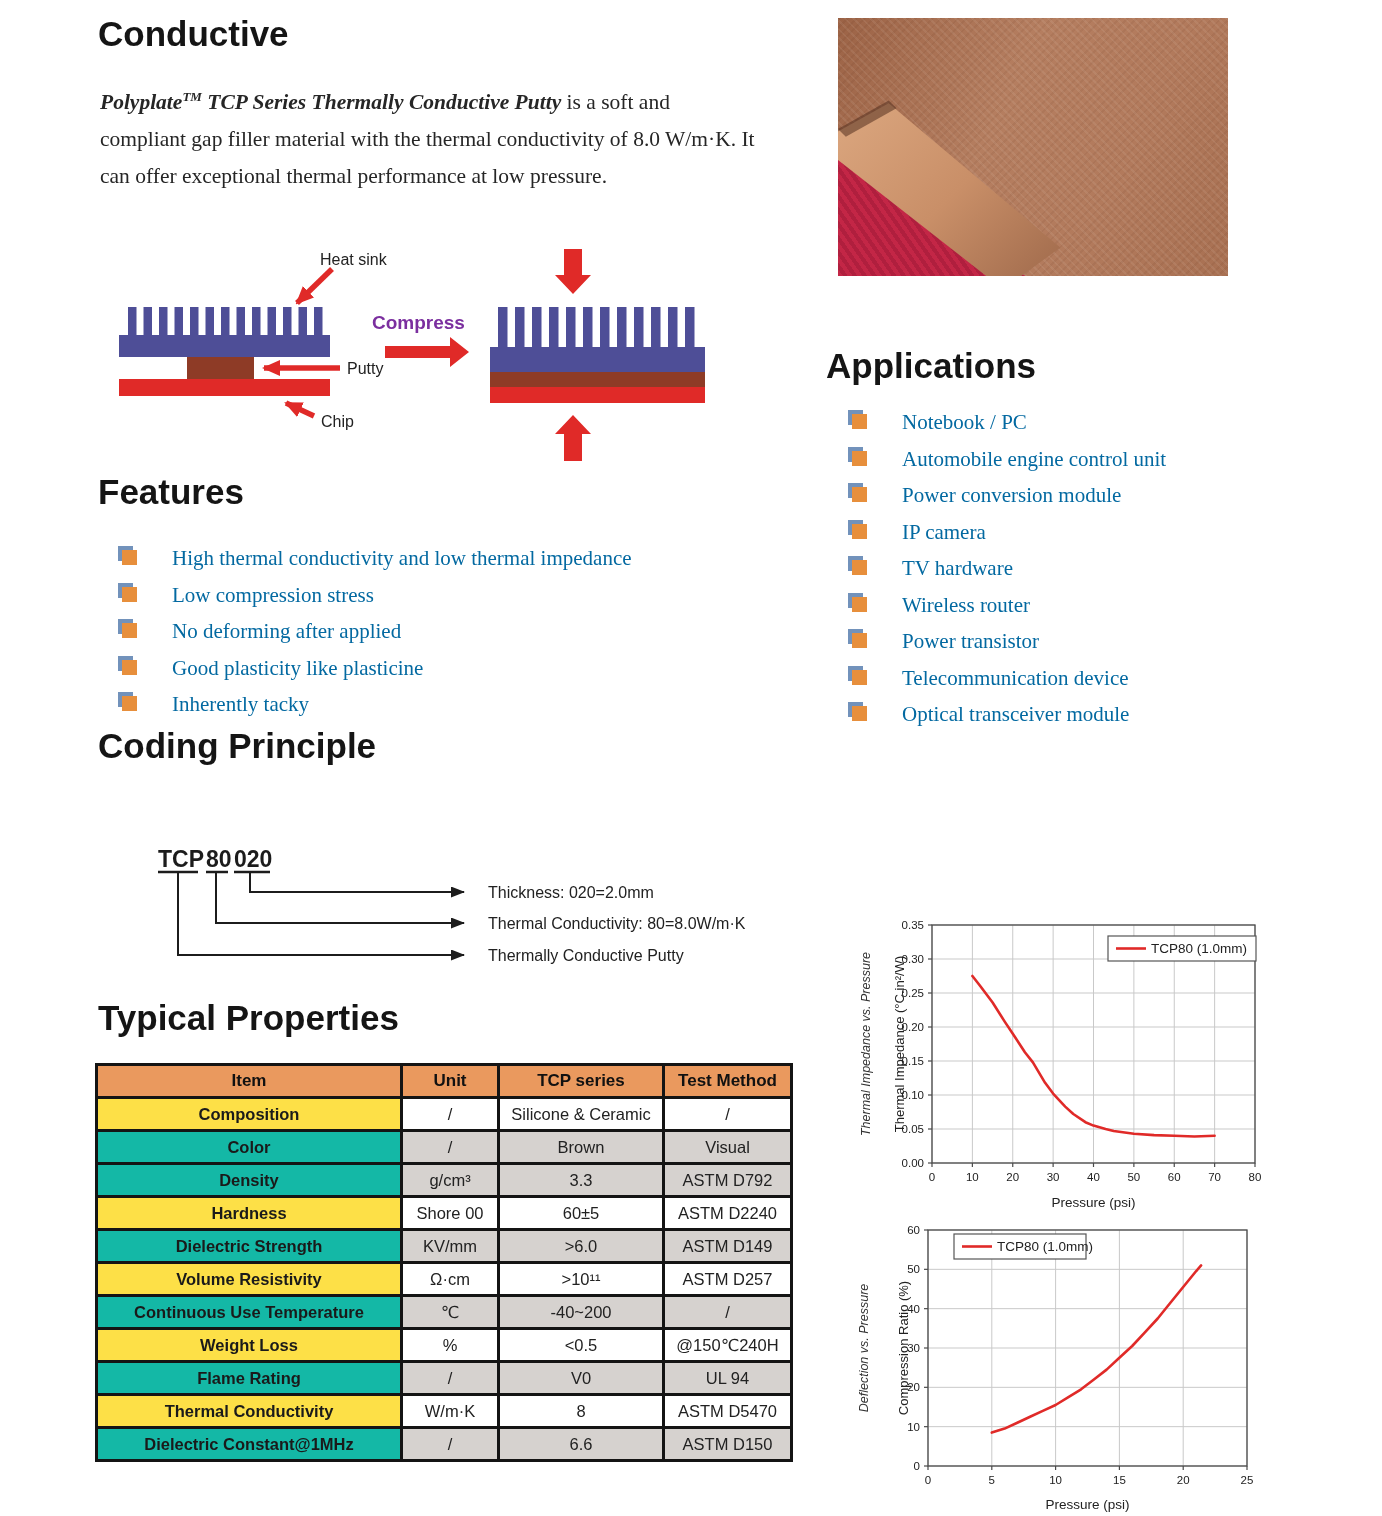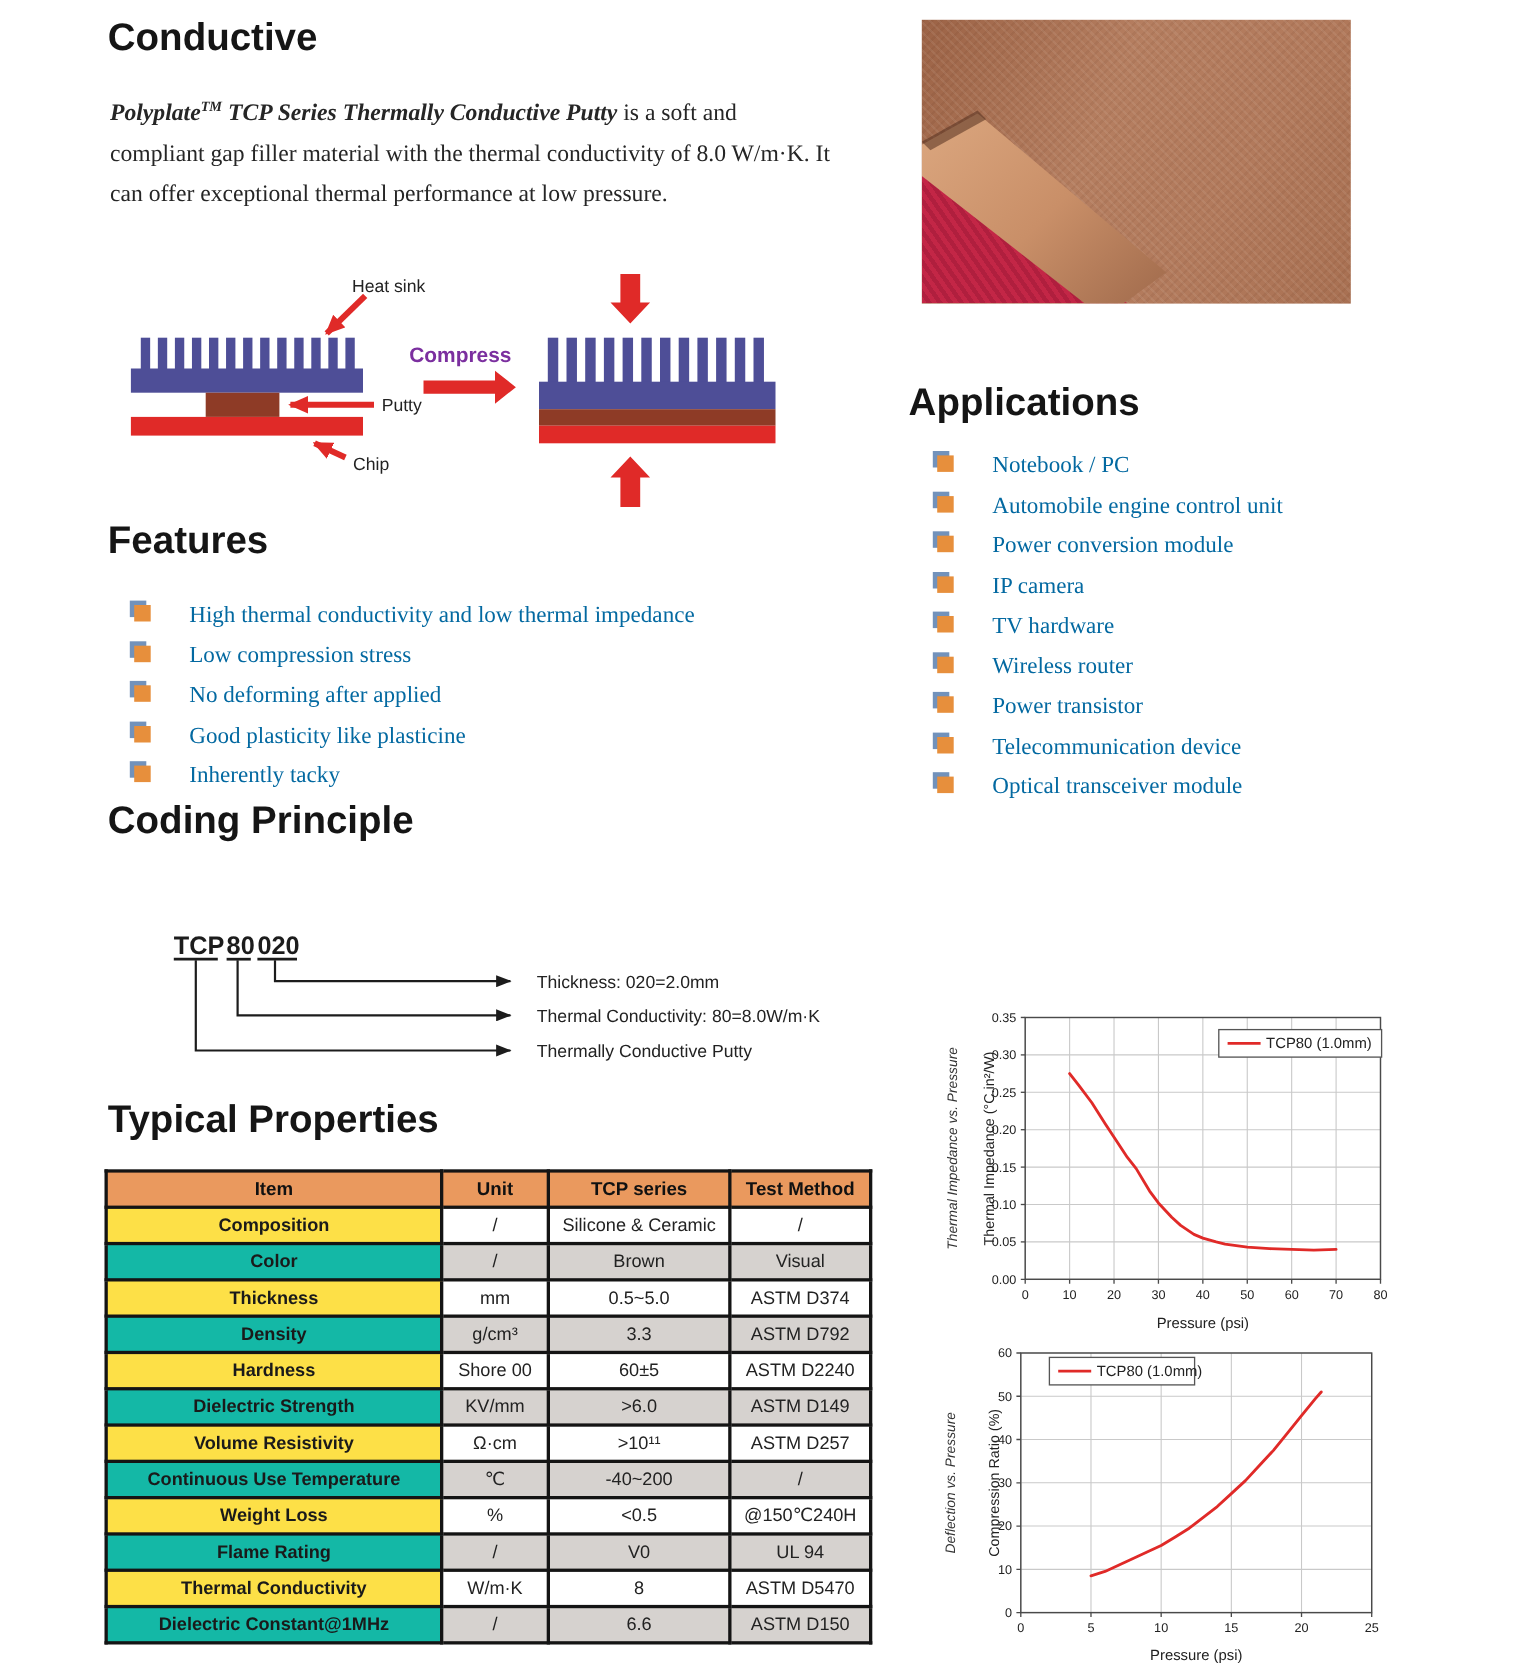--- a/index.html
+++ b/index.html
@@ -238,26 +238,20 @@
           <td class="item">Composition</td>
           <td class="val">/</td>
           <td class="val">Silicone &amp; Ceramic</td>
           <td class="val">/</td>
         </tr>
         <tr class="even">
           <td class="item">Color</td>
           <td class="val">/</td>
           <td class="val">Brown</td>
           <td class="val">Visual</td>
-        </tr>
-        <tr class="odd">
-          <td class="item">Thickness</td>
-          <td class="val">mm</td>
-          <td class="val">0.5~5.0</td>
-          <td class="val">ASTM D374</td>
         </tr>
         <tr class="even">
           <td class="item">Density</td>
           <td class="val">g/cm³</td>
           <td class="val">3.3</td>
           <td class="val">ASTM D792</td>
         </tr>
         <tr class="odd">
           <td class="item">Hardness</td>
           <td class="val">Shore 00</td>

